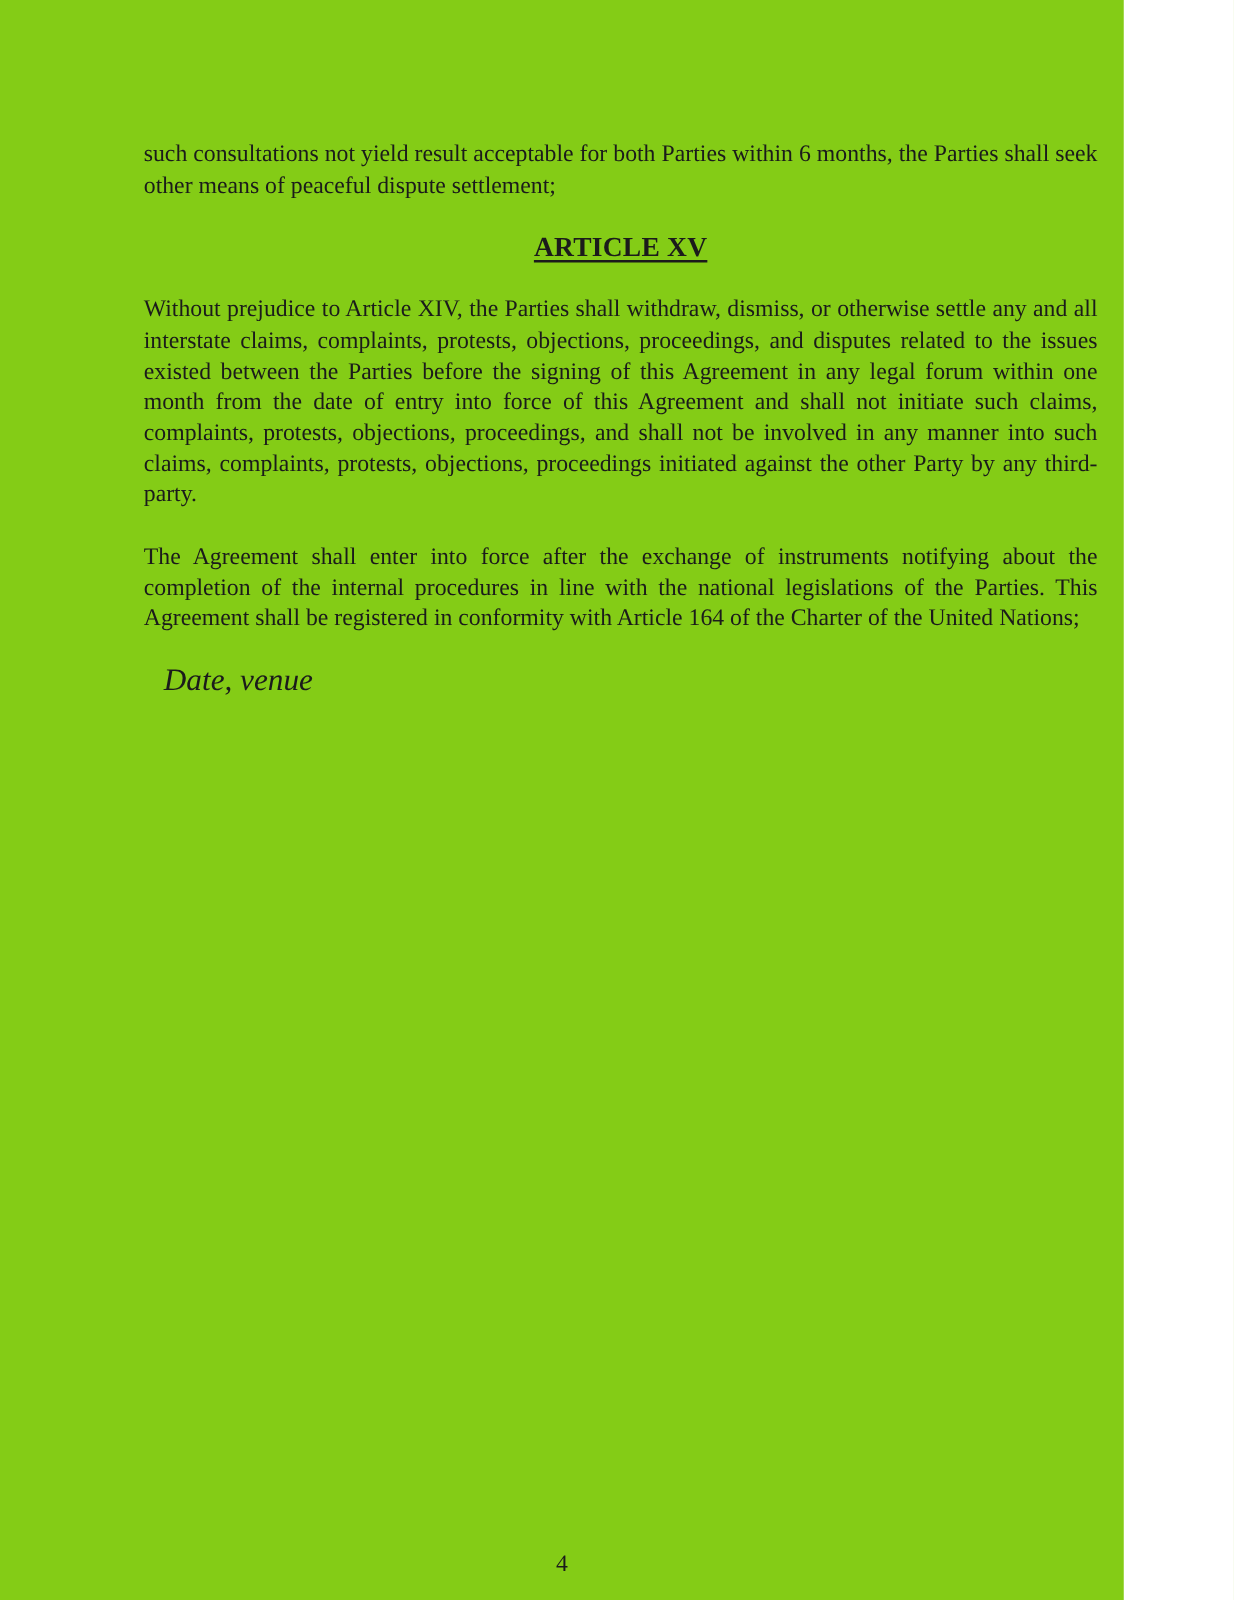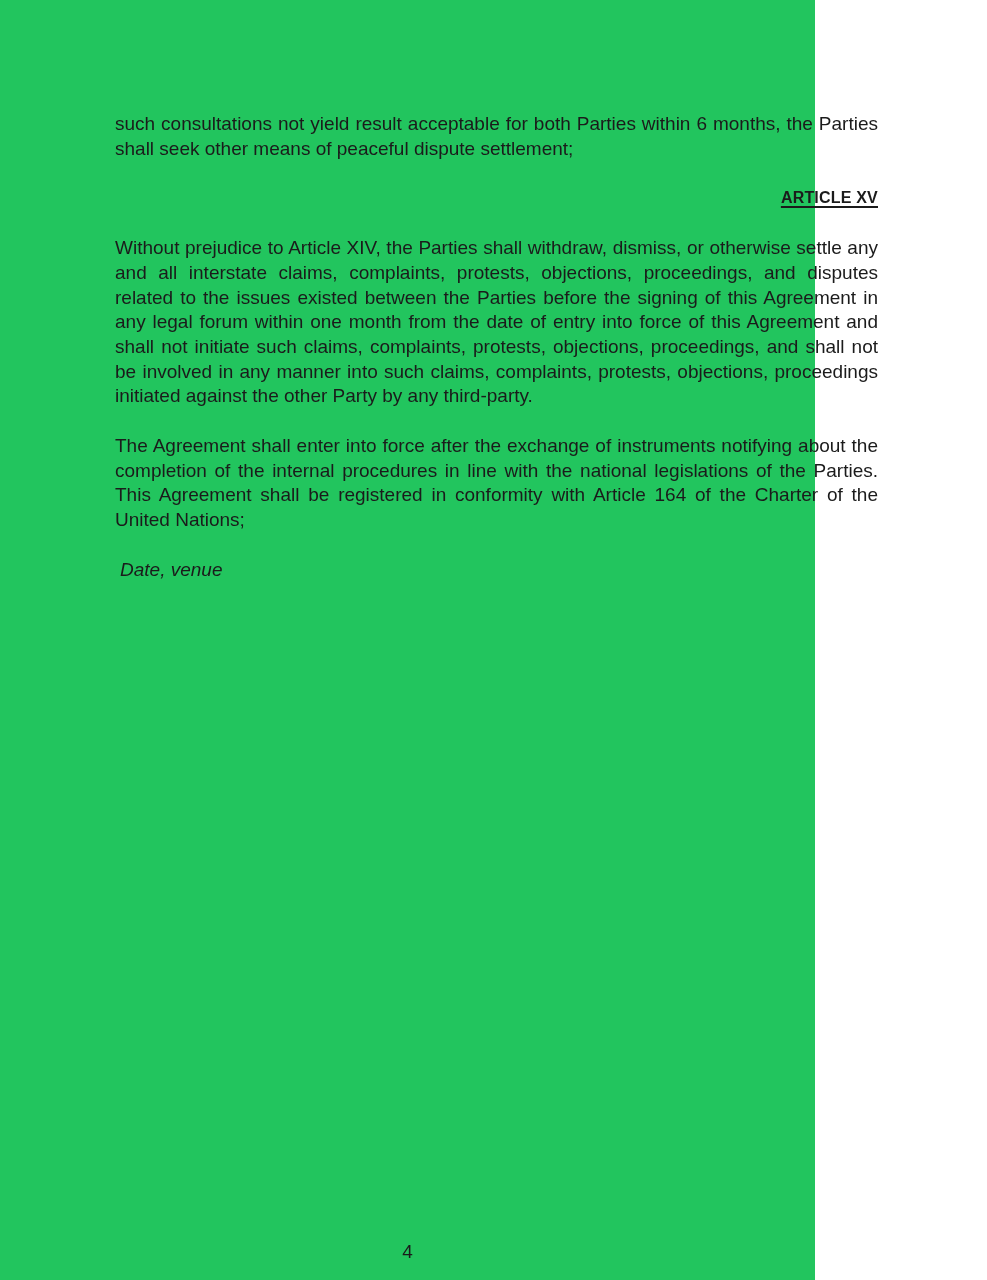--- a/index.html
+++ b/index.html
@@ -9,54 +9,55 @@
   }
   body {
     width: 987px;
     height: 1280px;
     overflow: hidden;
     font-family: "Liberation Sans", sans-serif;
     color: #1b1b1b;
   }
   .page {
     position: relative;
-    width: 815px;
+    width: 899px;
     height: 1280px;
-    background: #22c55e;
+    background: #84cc16;
+    font-family: Liberation Serif, serif;
   }
   .content {
     position: absolute;
     left: 115px;
     top: 112px;
     width: 763px;
   }
   .para {
     font-size: 19px;
     line-height: 24.7px;
     text-align: justify;
     text-justify: inter-word;
     margin: 0 0 25px 0;
   }
   .article-heading {
-    font-size: 16px;
+    font-size: 22px;
     line-height: 24.7px;
     font-weight: bold;
-    text-align: right;
+    text-align: center;
     text-decoration: underline;
     text-decoration-thickness: 2px;
     text-underline-offset: 3px;
     margin: 0 0 25px 0;
     letter-spacing: 0.2px;
   }
   .date-venue {
-    font-size: 19px;
+    font-size: 25px;
     line-height: 24.7px;
     font-style: italic;
     text-align: left;
-    margin: 20px 0 0 5px;
+    margin: 20px 0 0 16px;
   }
   .page-number {
     position: absolute;
     top: 1241px;
     left: 0;
     width: 100%;
     text-align: center;
     font-size: 19px;
     line-height: 22px;
     color: #1b1b1b;

